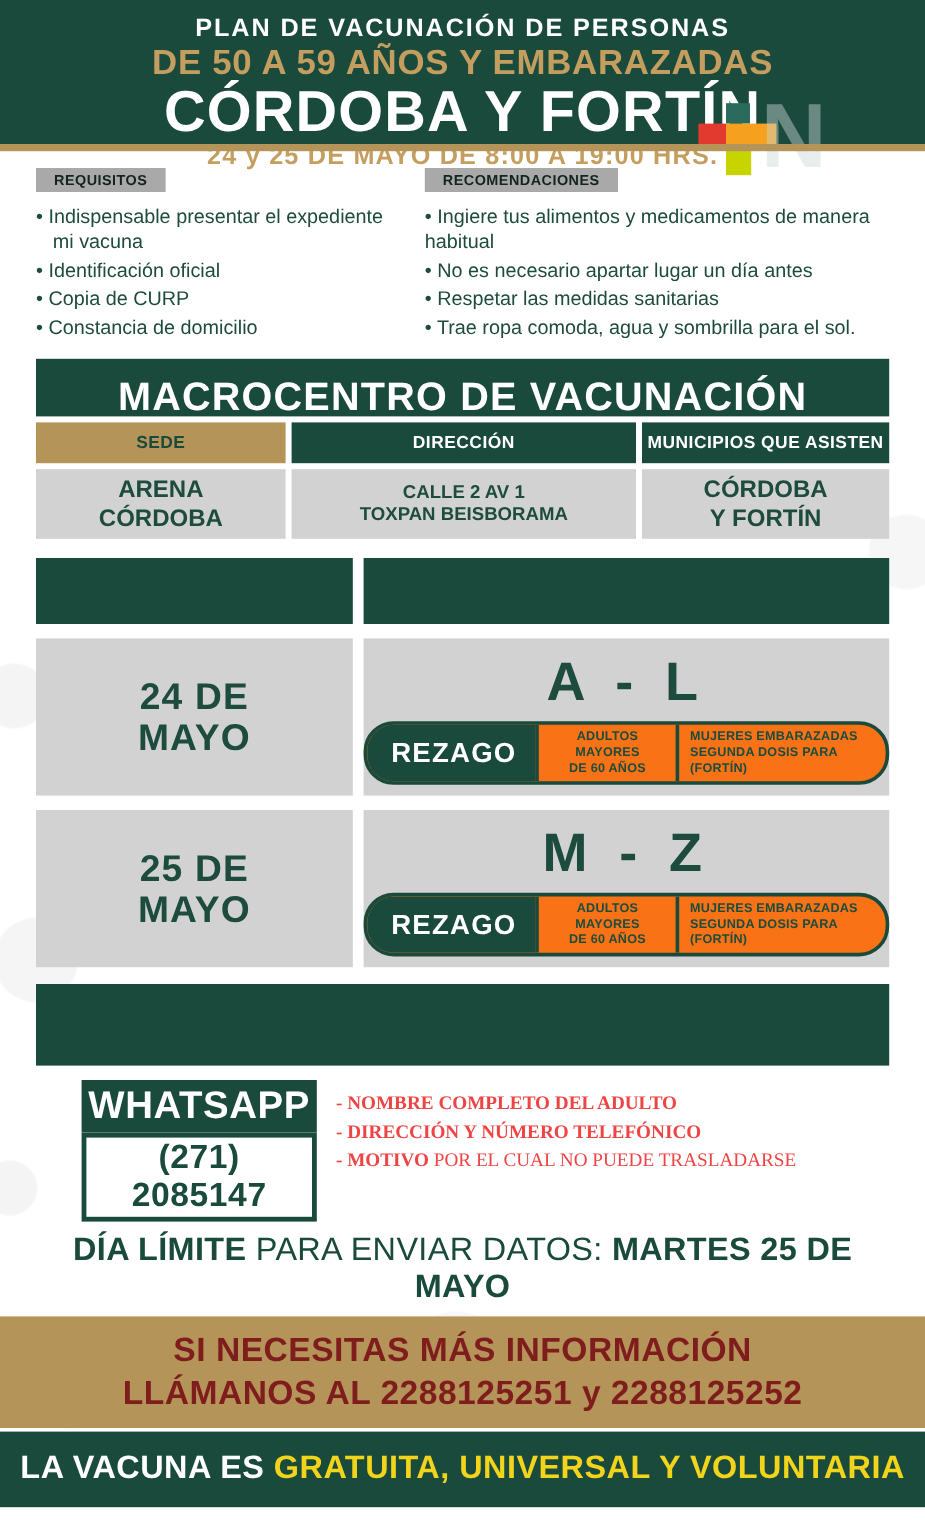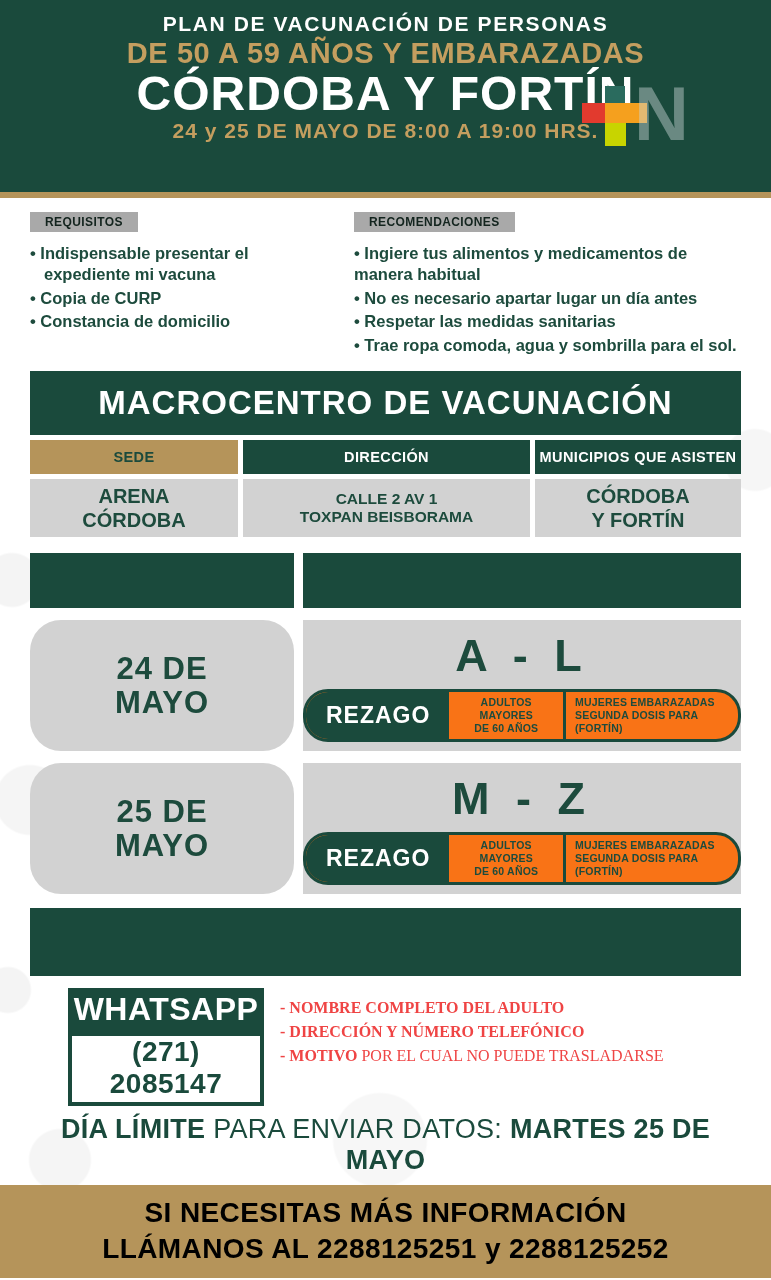--- a/index.html
+++ b/index.html
@@ -19,21 +19,21 @@
       radial-gradient(circle at 30px 640px, rgba(0,0,0,0.04) 0 34px, transparent 36px),
       radial-gradient(circle at 8px 830px, rgba(0,0,0,0.045) 0 22px, transparent 24px),
       radial-gradient(circle at 755px 300px, rgba(0,0,0,0.035) 0 30px, transparent 32px),
       radial-gradient(circle at 380px 980px, rgba(0,0,0,0.03) 0 46px, transparent 48px),
       radial-gradient(circle at 60px 1000px, rgba(0,0,0,0.04) 0 30px, transparent 32px);
   }
   .layer { position: relative; z-index: 1; }
 
   
   .hero {
-    height: 192px; background: #1A4A3C; text-align: center;
+    height: 120px; background: #1A4A3C; text-align: center;
     padding-top: 12px; position: relative;
   }
   .hero-line1 { color:#fff; font-weight:bold; font-size:21px; letter-spacing:1.6px; }
   .hero-line2 { color:#C49E5F; font-weight:bold; font-size:29px; letter-spacing:0.6px; margin-top:1px; }
   .hero-title { color:#fff; font-weight:bold; font-size:48px; letter-spacing:1px; line-height:1.0; }
   .hero-line4 { color:#C49E5F; font-weight:bold; font-size:21px; letter-spacing:1px; margin-top:1px; }
   .gold-strip { height:6px; background:#B5945A; }
 
   
   .tvlogo { position:absolute; top:84px; right:61px; width:132px; height:68px; z-index:3; }
@@ -48,53 +48,53 @@
   
   .content { padding: 0 30px; }
 
   .req-rec { display:flex; gap:24px; margin-top:14px; }
   .col-req { flex:0 0 300px; }
   .col-rec { flex:1; }
   .badge {
     display:inline-block; background:#A9A9A9; color:#13241E;
     font-weight:bold; font-size:12px; padding:3px 15px; letter-spacing:0.4px;
   }
-  .blist { list-style:none; margin-top:11px; color:#1D4B3D; font-weight:bold;
+  .blist { list-style:none; margin-top:11px; color:#1D4B3D; font-weight:normal;
            font-size:16.5px; line-height:1.3; }
   .blist li { margin-bottom:2px; }
   .hang li { padding-left:14px; text-indent:-14px; }
 
   .pre { white-space: pre-line; }
 
   
   .macro { margin-top:13px; }
   .macro-title {
     background:#1A4A3C; color:#fff; font-weight:bold; font-size:33px;
-    height:64px; line-height:64px; text-align:center; letter-spacing:1px;
+    height:48px; line-height:64px; text-align:center; letter-spacing:1px;
   }
   .trow { display:flex; gap:5px; margin-top:5px; }
   .tcell { display:flex; align-items:center; justify-content:center; text-align:center; }
   .c1 { flex:0 0 208px; } .c2 { flex:1; } .c3 { flex:0 0 206px; }
   .thead .tcell { height:34px; font-weight:bold; font-size:14.5px; letter-spacing:0.4px; }
   .thead .c1 { background:#B5945A; color:#1A4A3C; }
   .thead .c2, .thead .c3 { background:#1A4A3C; color:#fff; }
   .tdata .tcell { height:58px; background:#D2D2D2; color:#1D4B3D; font-weight:bold; line-height:1.2; }
   .tdata .c1, .tdata .c3 { font-size:20px; }
   .tdata .c2 { font-size:15.5px; }
 
   
   .schedule { margin-top:16px; }
   .sched-head { display:flex; gap:9px; }
   .hb { background:#1A4A3C; height:55px; }
   .hb-left { flex:0 0 264px; } .hb-right { flex:1; }
   .sched-row { display:flex; gap:9px; margin-top:12px; height:131px; }
   .date-cell {
     flex:0 0 264px; background:#D2D2D2; color:#1D4B3D; font-weight:bold;
     font-size:31px; line-height:1.1; letter-spacing:1px;
-    display:flex; align-items:center; justify-content:center; text-align:center;border-radius:31px;
+    display:flex; align-items:center; justify-content:center; text-align:center;
   }
   .letters-cell {
     flex:1; background:#D2D2D2; display:flex; flex-direction:column;
     align-items:center; justify-content:center; padding:6px 0;
   }
   .letters { color:#1D4B3D; font-weight:bold; font-size:45px; letter-spacing:7px; }
   .pill { display:flex; margin-top:7px; border:3px solid #1A4A3C; border-radius:25px;
           overflow:hidden; background:#f97316; align-items:stretch; }
   .pill-rezago {
     background:#1A4A3C; color:#fff; font-weight:bold; font-size:23px; letter-spacing:1px;
@@ -117,21 +117,21 @@
   .wa-phone { border:4px solid #1A4A3C; background:#fff; color:#1A4A3C; font-weight:bold;
               font-size:28px; letter-spacing:0.5px; text-align:center; padding:0 2px 2px; }
   .wa-right { padding-top:8px; color:#ef4444; font-size:16px; line-height:1.5;font-family:Liberation Serif, serif; }
   .bold { font-weight:bold; }
 
   .deadline { margin-top:8px; text-align:center; color:#1A4A3C; font-size:27px; letter-spacing:0.3px; }
   .heavy { font-weight:bold; }
 
   
   .info-band {
-    margin-top:9px; background:#B5945A; color:#000000; text-align:center;
+    margin-top:9px; background:#B5945A; color:#7f1d1d; text-align:center;
     font-weight:bold; font-size:28px; line-height:1.27; padding:10px 0 12px; letter-spacing:0.4px;
   }
   .vaccine-band {
     background:#1A4A3C; text-align:center; font-weight:bold; font-size:27px;
     padding:15px 0 17px; margin-top:3px; letter-spacing:0.4px;
   }
   .v-white { color:#fff; } .v-yellow { color:#F2D41B; }
 </style>
 </head>
 <body>
@@ -153,20 +153,21 @@
 </header>
 <div class="gold-strip layer"></div>
 
 <main class="content layer">
 
   <section class="req-rec">
     <div class="col-req">
       <span class="badge">REQUISITOS</span>
       <ul class="blist hang">
           <li>• Indispensable presentar el expediente mi vacuna</li>
+          <li>• Identificación oficial</li>
           <li>• Copia de CURP</li>
           <li>• Constancia de domicilio</li>
         </ul>
     </div>
     <div class="col-rec">
       <span class="badge">RECOMENDACIONES</span>
       <ul class="blist">
           <li>• Ingiere tus alimentos y medicamentos de manera habitual</li>
           <li>• No es necesario apartar lugar un día antes</li>
           <li>• Respetar las medidas sanitarias</li>

